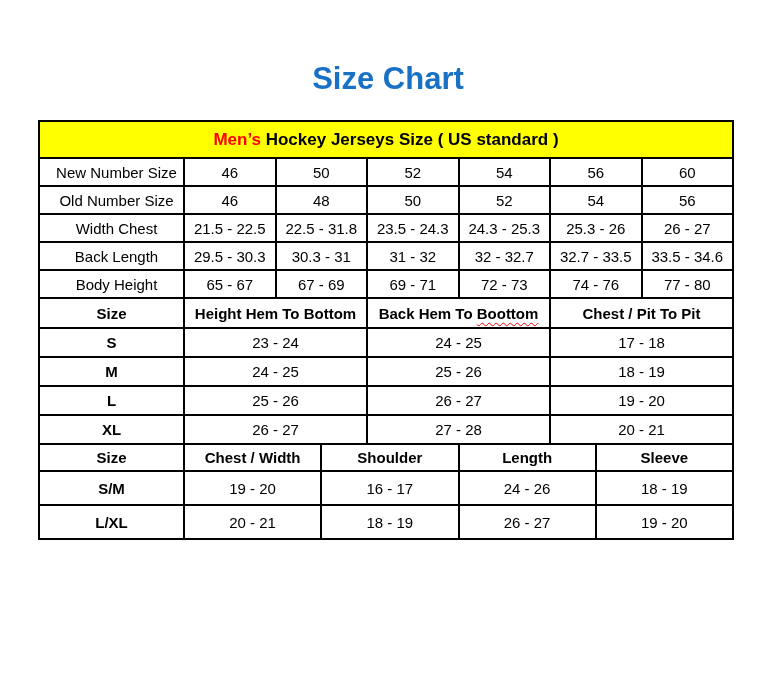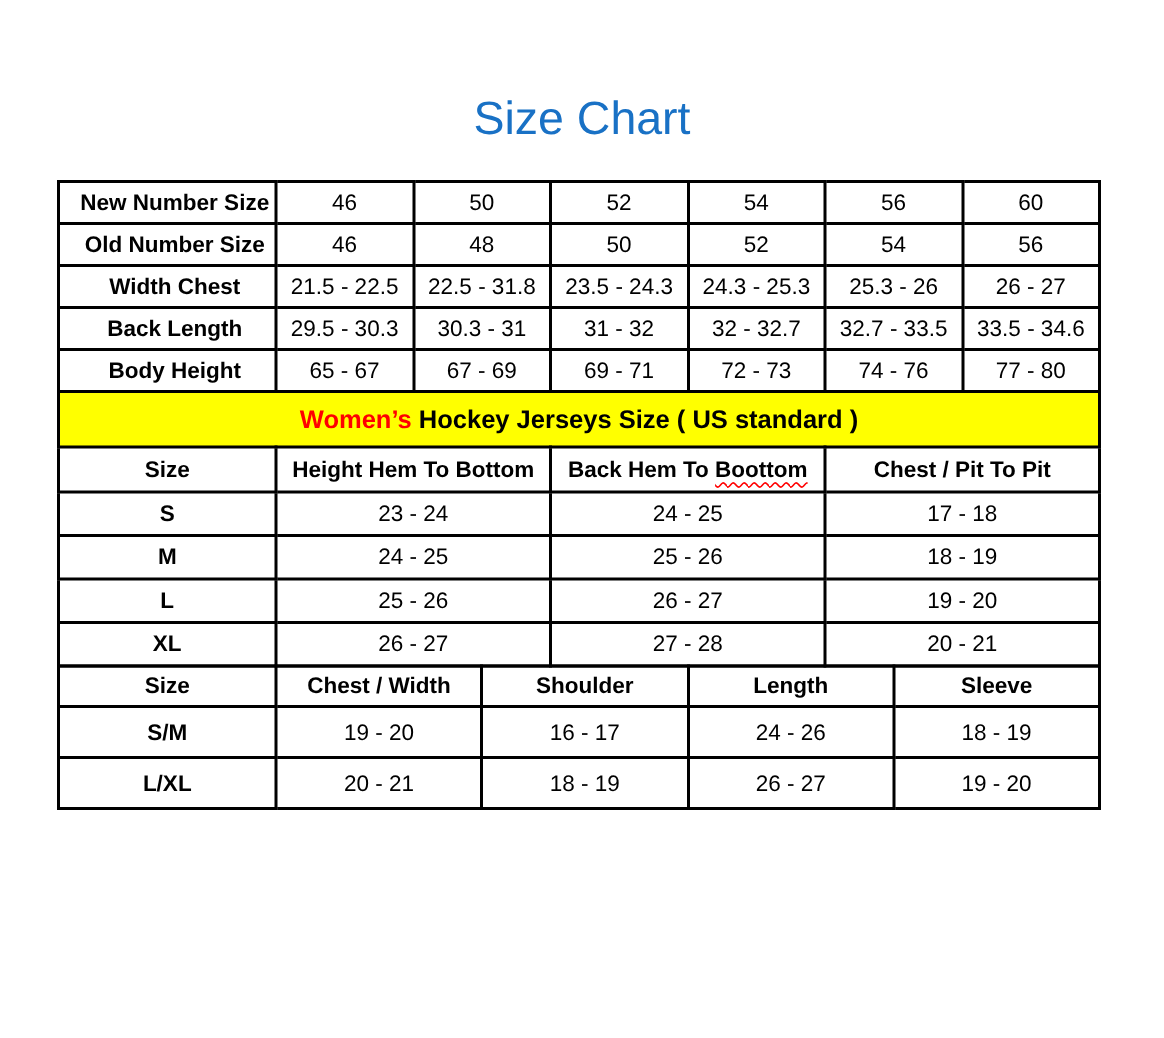--- a/index.html
+++ b/index.html
@@ -11,21 +11,21 @@
     background: #ffffff;
     font-family: "Liberation Sans", sans-serif;
     color: #000000;
     overflow: hidden;
   }
   .page-title {
     margin: 0;
     padding-top: 60px;
     text-align: center;
     font-size: 31px;
-    font-weight: 400;
+    font-weight: 700;
     color: #1971C5;
     line-height: 1.2;
   }
   .tables-wrap {
     width: 696px;
     margin: 23px 0 0 38px;
   }
   table.size-table {
     border-collapse: collapse;
     table-layout: fixed;
@@ -44,21 +44,21 @@
   td.band {
     background: #FFFF00;
     font-weight: 700;
     font-size: 17px;
     height: 37px;
   }
   .band .hl { color: #FF0000; }
   tr.head-row td { font-weight: 700; height: 28px; }
   tr.data-row td { height: 28px; font-weight: 400; }
   tr.data-row td.size-label { font-weight: 700; }
-  tr.data-row td.plain-label { font-weight: 700; padding-left: 12px; }
+  tr.data-row td.plain-label { font-weight: 400; padding-left: 12px; }
   .womens tr.head-row td { height: 30px; }
   .womens tr.data-row td { height: 29px; }
   .youth tr.head-row td { height: 27px; }
   .youth tr.data-row td { height: 34px; }
   .wavy {
     text-decoration-line: underline;
     text-decoration-style: wavy;
     text-decoration-color: #FF0000;
     text-decoration-thickness: 1px;
     text-underline-offset: 3px;
@@ -79,20 +79,25 @@
       <colgroup>
         <col class="c-label">
           <col>
           <col>
           <col>
           <col>
           <col>
           <col>
       </colgroup>
       <tbody>
+          <tr>
+        <td class="band" colspan="7">
+          <span class="hl">Men’s</span><span> Hockey Jerseys Size ( US standard )</span>
+        </td>
+      </tr>
       <tr class="data-row">
         <td class="plain-label">New Number Size</td>
         <td>46</td>
         <td>50</td>
         <td>52</td>
         <td>54</td>
         <td>56</td>
         <td>60</td>
       </tr>
       <tr class="data-row">
@@ -135,25 +140,20 @@
       </table>
 
     <table class="size-table womens">
       <colgroup>
         <col class="c-label">
           <col>
           <col>
           <col>
       </colgroup>
       <tbody>
-          <tr>
-        <td class="band" colspan="4">
-          <span class="hl">Women’s</span><span> Hockey Jerseys Size ( US standard )</span>
-        </td>
-      </tr>
       <tr class="head-row">
         <td>Size</td>
         <td>Height Hem To Bottom</td>
         <td><span>Back Hem To </span><span class="wavy">Boottom</span></td>
         <td>Chest / Pit To Pit</td>
       </tr>
       <tr class="data-row">
         <td class="size-label">S</td>
         <td>23 - 24</td>
         <td>24 - 25</td>

